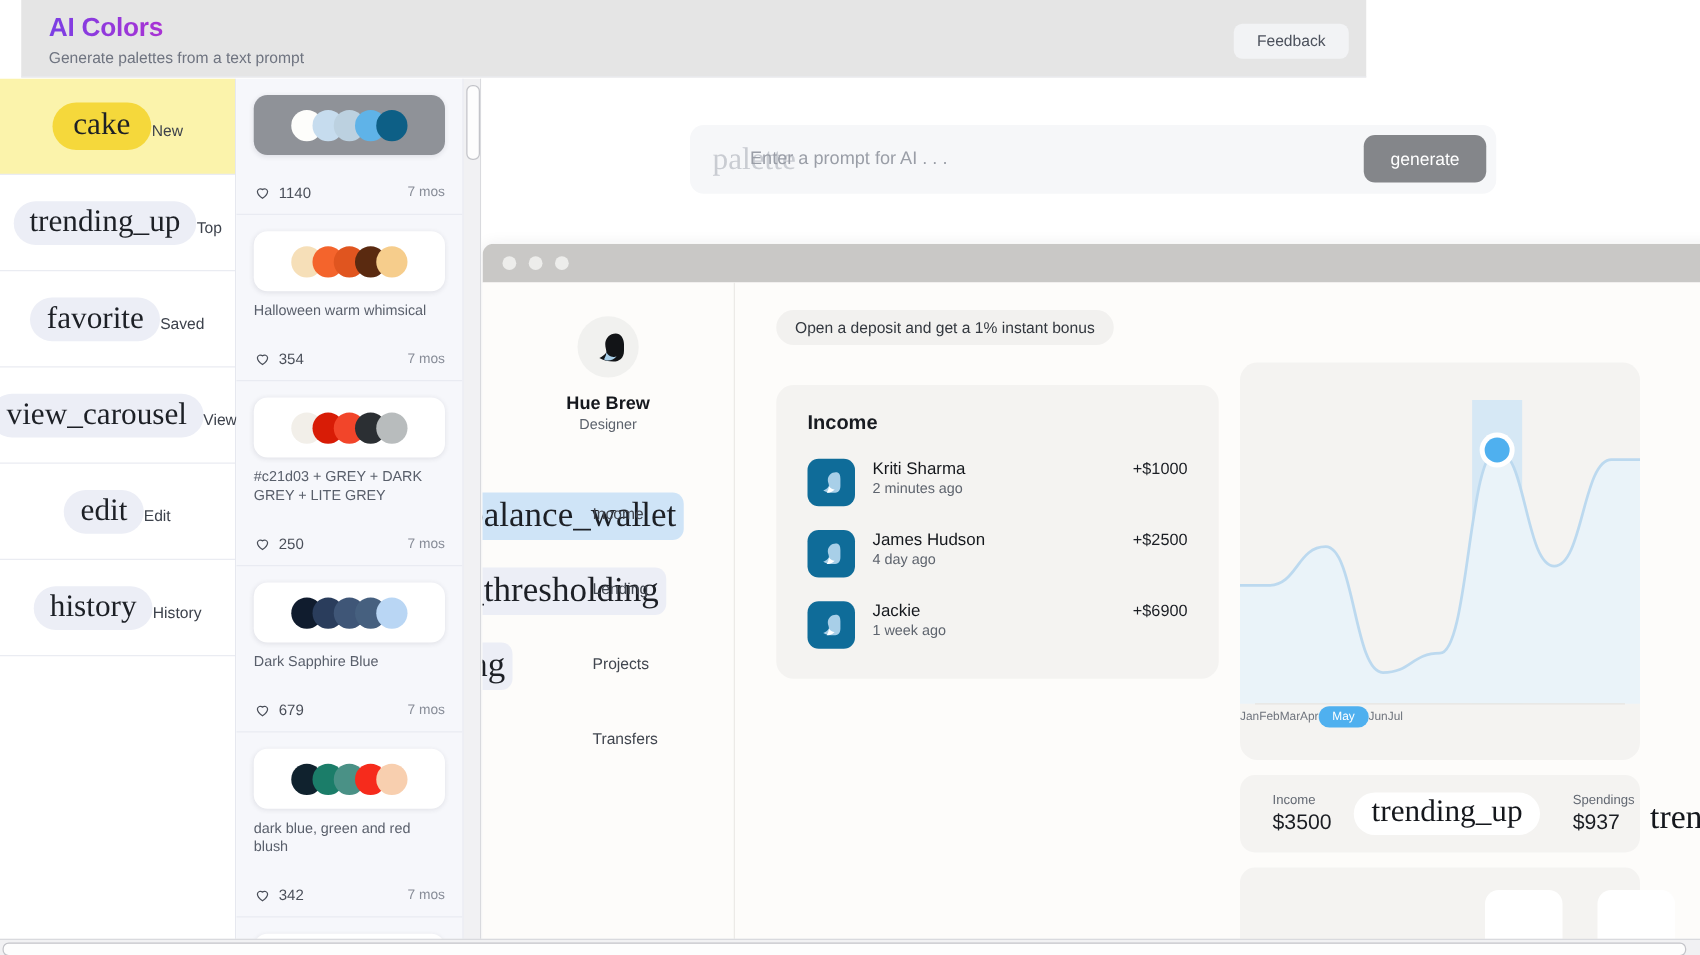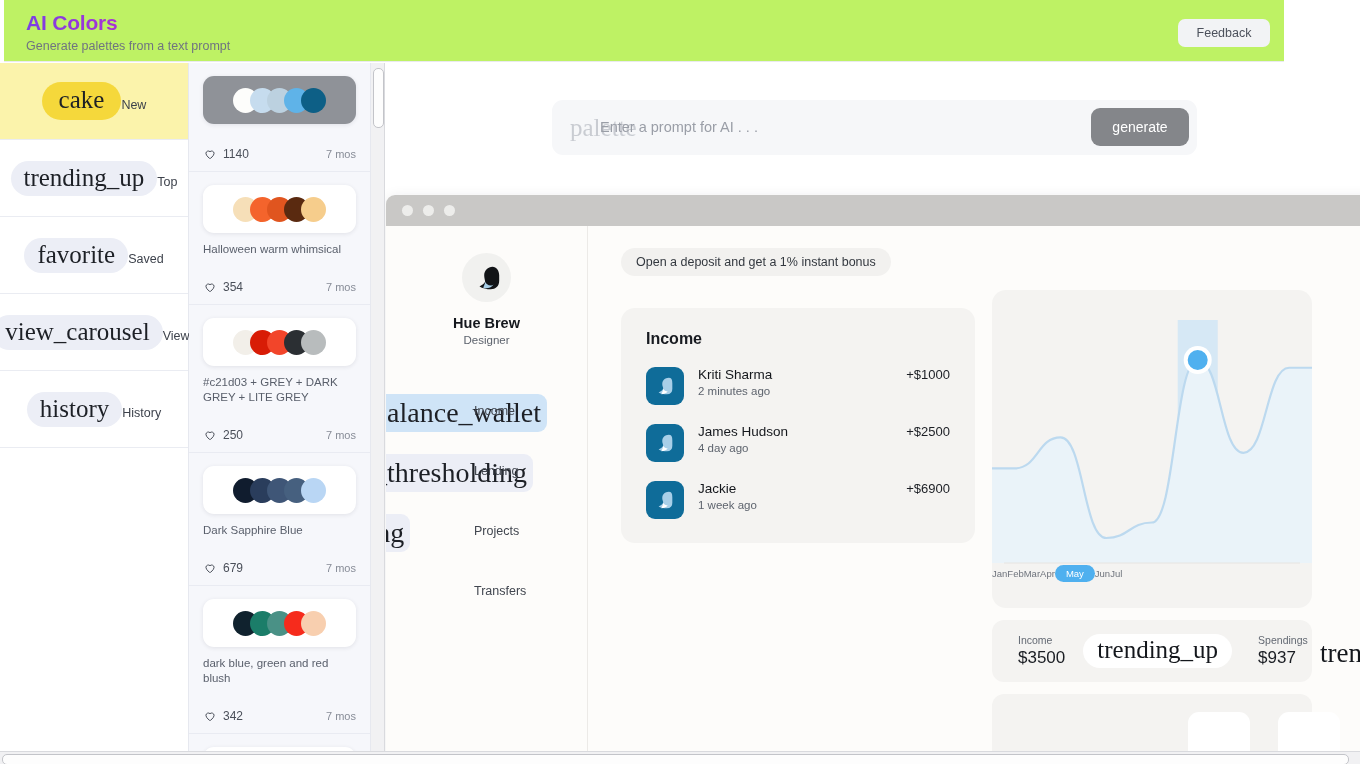--- a/index.html
+++ b/index.html
@@ -7,22 +7,22 @@
     width:1360px;height:764px;overflow:hidden;
     background:#ffffff;
     font-family:"Liberation Sans", sans-serif;
     color:#21242b;
     -webkit-font-smoothing:antialiased;
   }
   .app{position:relative;width:1360px;height:764px;overflow:hidden;}
 
   
   .header{
-    position:absolute;left:4px;top:0;width:1280px;height:62px;
-    background:#bef264;border-bottom:1px solid #e9eaee;
+    position:absolute;left:17px;top:0;width:1076px;height:62px;
+    background:#e5e5e5;border-bottom:1px solid #e9eaee;
     box-sizing:border-box;
   }
   .brand{position:absolute;left:22px;top:11px;}
   .brand-title{
     font-size:21px;font-weight:bold;letter-spacing:-.2px;
     background:linear-gradient(90deg,#7b3fe4 0%,#b32fd0 55%,#e23ba0 100%);
     -webkit-background-clip:text;background-clip:text;color:transparent;
     line-height:24px;
   }
   .brand-sub{font-size:12.5px;color:#6f7480;margin-top:4px;line-height:14px;}
@@ -261,20 +261,24 @@
         <div class="rail-icon">trending_up</div>
         <div class="rail-label">Top</div>
       </div>
       <div class="rail-item">
         <div class="rail-icon">favorite</div>
         <div class="rail-label">Saved</div>
       </div>
       <div class="rail-item">
         <div class="rail-icon">view_carousel</div>
         <div class="rail-label">Views</div>
+      </div>
+      <div class="rail-item">
+        <div class="rail-icon">edit</div>
+        <div class="rail-label">Edit</div>
       </div>
       <div class="rail-item">
         <div class="rail-icon">history</div>
         <div class="rail-label">History</div>
       </div>
     </div>
 
   <div class="palettes" id="palettes">
       <div class="pal-card">
         <div class="swatch-box" style="background:#8f9298">

